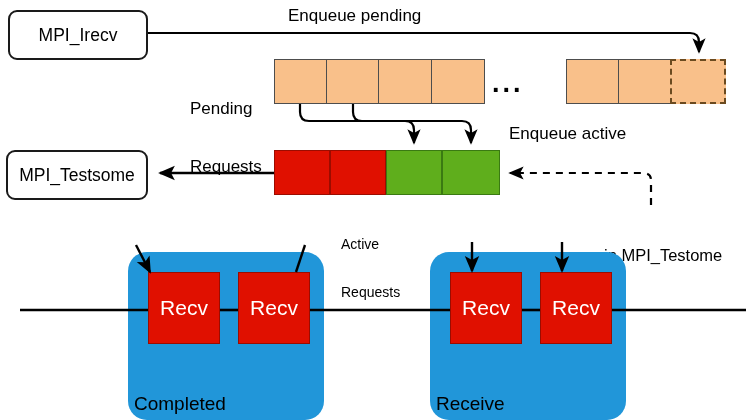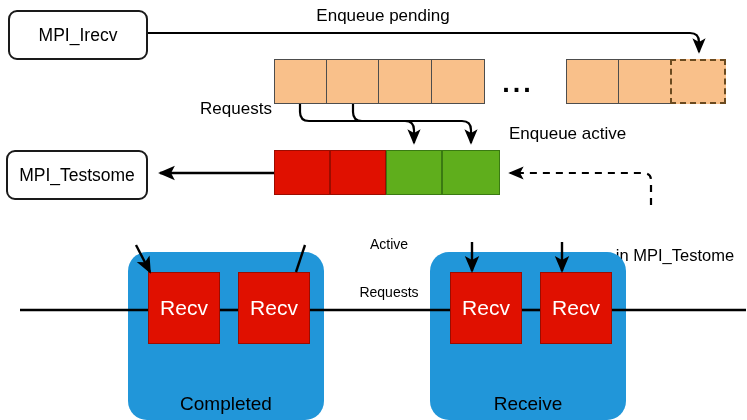--- a/index.html
+++ b/index.html
@@ -21,21 +21,21 @@
     top: 0;
     width: 747px;
     height: 420px;
     pointer-events: none;
   }
   .txt {
     position: absolute;
     color: #000000;
     line-height: 1.14;
     white-space: pre;
-    text-align: center;
+    text-align: left;
   }
   .rbox {
     position: absolute;
     background: #ffffff;
     border: 2.4px solid #1a1a1a;
     border-radius: 9px;
     box-sizing: border-box;
     display: flex;
     align-items: center;
     justify-content: center;
@@ -68,20 +68,21 @@
 
   <div class="rbox" style="left:8px; top:10px; width:140px; height:50px;">
     <span>MPI_Irecv</span>
   </div>
 
   <div class="rbox" style="left:6px; top:150px; width:142px; height:50px;text-align:center;">
     <span>MPI_Testsome</span>
   </div>
 
   <div class="txt" style="left:190px; top:60px; width:92px; font-size:17px;">
+    <div>Pending</div>
     <div>Requests</div>
   </div>
 
   <div class="arrcell" style="left:274px; top:59px; width:54px; height:45px; background:#f9c08a; border:1.8px solid #4d4d4d;"></div>
   <div class="arrcell" style="left:326.2px; top:59px; width:54px; height:45px; background:#f9c08a; border:1.8px solid #4d4d4d;"></div>
   <div class="arrcell" style="left:378.4px; top:59px; width:54px; height:45px; background:#f9c08a; border:1.8px solid #4d4d4d;"></div>
   <div class="arrcell" style="left:430.6px; top:59px; width:54px; height:45px; background:#f9c08a; border:1.8px solid #4d4d4d;"></div>
 
   <div class="txt" style="left:492px; top:68px; width:52px; font-size:27px; font-weight:bold; letter-spacing:3px;">...</div>
 

